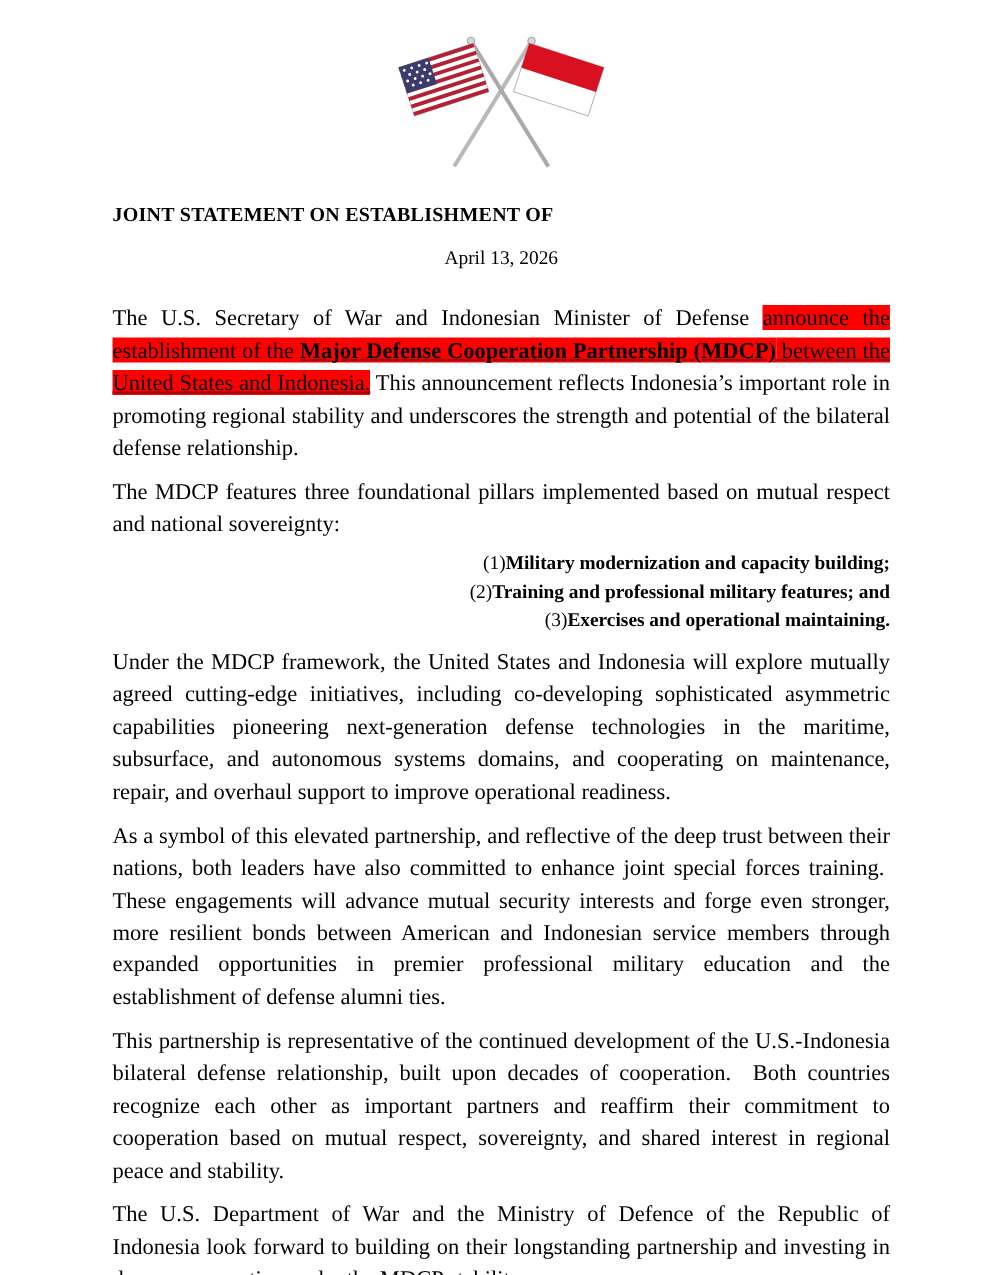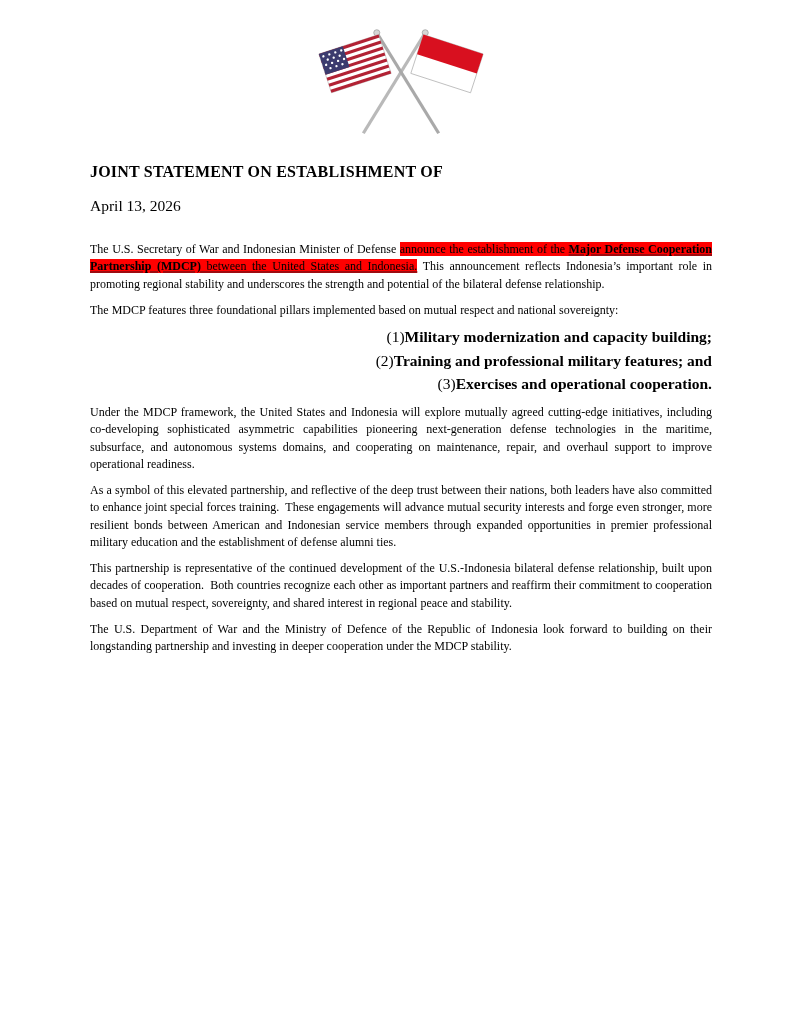--- a/index.html
+++ b/index.html
@@ -23,27 +23,27 @@
   .title-line {
     text-align: left;
     font-weight: 700;
     font-size: 16px;
     line-height: 1.2;
     margin: 0 0 16px 0;
     letter-spacing: 0.2px;
   }
 
   .date-line {
-    text-align: left;
+    text-align: center;
     font-size: 15.5px;
     margin: 0 0 26px 0;
   }
 
   .para {
-    font-size: 12px;
+    font-size: 18px;
     line-height: 1.44;
     text-align: justify;
     margin: 0 0 9px 0;
   }
 
   .para.intro { margin-bottom: 6px; }
 
   .hl       { background: var(--hl, #ff0000); }
   .hl-bold  { background: var(--hl, #ff0000); font-weight: 700;
               text-decoration: underline; text-decoration-color: var(--hl-ul, #a40000);
@@ -122,21 +122,21 @@
   <div class="date-line">April 13, 2026</div>
 
   <p class="para"><span>The U.S. Secretary of War and Indonesian Minister of Defense </span><span class="hl">announce the establishment of the </span><span class="hl-bold">Major Defense Cooperation Partnership (MDCP)</span><span class="hl-end"> between the United States and Indonesia.</span><span> This announcement reflects Indonesia’s important role in promoting regional stability and underscores the strength and potential of the bilateral defense relationship.</span></p>
 
 
   <p class="para intro">The MDCP features three foundational pillars implemented based on mutual respect and national sovereignty:</p>
 
   <ol class="pillars">
     <li><span class="pillar-num">(1)</span><span class="pillar-text">Military modernization and capacity building;</span></li>
     <li><span class="pillar-num">(2)</span><span class="pillar-text">Training and professional military features; and</span></li>
-    <li><span class="pillar-num">(3)</span><span class="pillar-text">Exercises and operational cooperation.</span></li>
+    <li><span class="pillar-num">(3)</span><span class="pillar-text">Exercises and operational maintaining.</span></li>
   </ol>
 
   <p class="para">Under the MDCP framework, the United States and Indonesia will explore mutually agreed cutting-edge initiatives, including co-developing sophisticated asymmetric capabilities pioneering next-generation defense technologies in the maritime, subsurface, and autonomous systems domains, and cooperating on maintenance, repair, and overhaul support to improve operational readiness.</p>
 
   <p class="para">As a symbol of this elevated partnership, and reflective of the deep trust between their nations, both leaders have also committed to enhance joint special forces training.&nbsp; These engagements will advance mutual security interests and forge even stronger, more resilient bonds between American and Indonesian service members through expanded opportunities in premier professional military education and the establishment of defense alumni ties.</p>
 
   <p class="para">This partnership is representative of the continued development of the U.S.-Indonesia bilateral defense relationship, built upon decades of cooperation.&nbsp; Both countries recognize each other as important partners and reaffirm their commitment to cooperation based on mutual respect, sovereignty, and shared interest in regional peace and stability.</p>
 
   <p class="para">The U.S. Department of War and the Ministry of Defence of the Republic of Indonesia look forward to building on their longstanding partnership and investing in deeper cooperation under the MDCP stability.</p>
 

